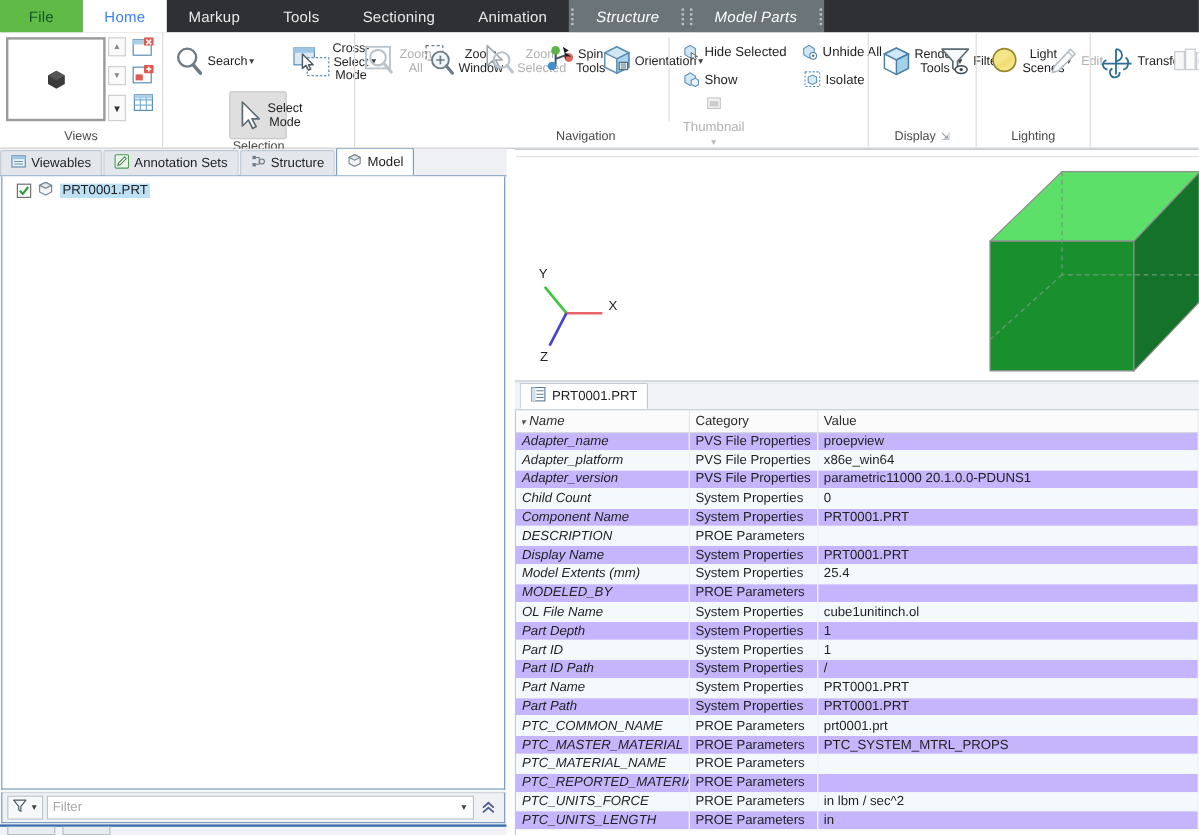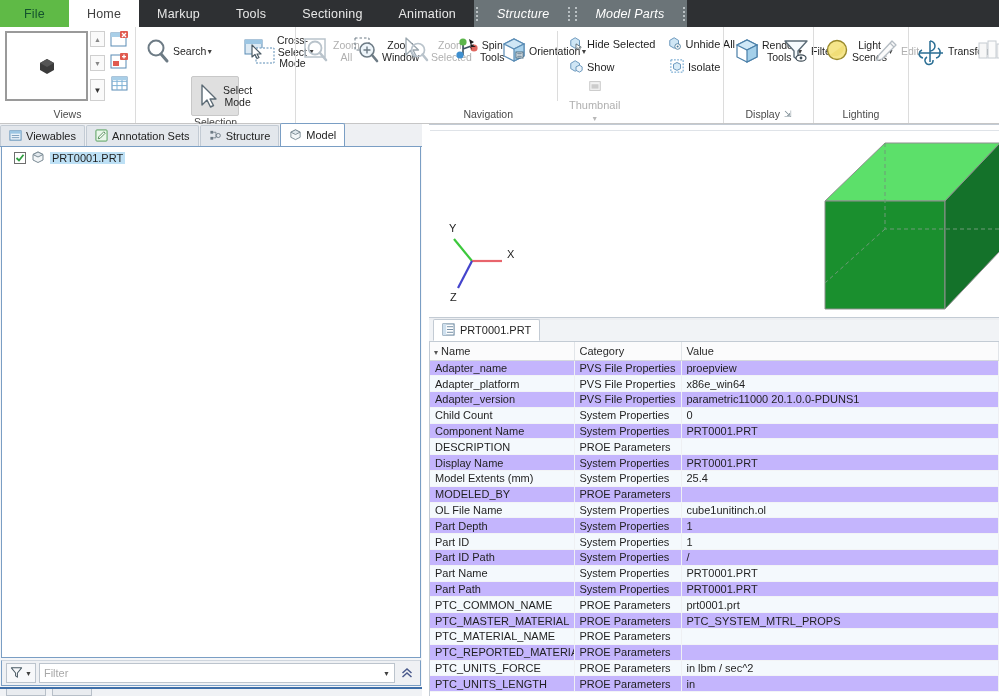--- a/index.html
+++ b/index.html
@@ -21,21 +21,21 @@
     background: #2e3033;
     display: flex; align-items: stretch;
   }
   .tab {
     display: flex; align-items: center; justify-content: center;
     padding: 0 18px; height: 27px;
     color: #e8e8e8; font-size: 12.5px; letter-spacing: .2px;
     cursor: default; white-space: nowrap;
   }
   .tab.file { background: #5fba46; color: #14532d; font-weight: normal; padding: 0 24px; }
-  .tab.active { background: #ffffff; color: #404040; }
+  .tab.active { background: #ffffff; color: #3b82f6; }
   .ctxwrap { display: flex; align-items: stretch; background: #6b7478; }
   .tab.ctx {
     background: #6b7478; color: #ffffff; font-style: italic; font-size: 12.5px;
     padding: 0 16px;
   }
   .ctxdots {
     width: 7px; align-self: stretch; display: flex; flex-direction: column;
     justify-content: center; align-items: center; gap: 2px;
   }
   .ctxdots i { display:block; width: 2px; height: 2px; background: #b9c0c3; }
@@ -170,21 +170,21 @@
   }
   table.props th.c0 { padding-left: 4px; }
   table.props td {
     font-size: 11px; color: #1f1f1f; padding: 0 5px; height: 15.8px;
     border-right: 1px solid #eef0f3; border-bottom: 1px solid #f2f4f6;
     overflow: hidden; white-space: nowrap; text-overflow: clip;
   }
   table.props tr.alt td { background: #f4f9fd; }
   table.props tr.odd td { background: #c4b5fd; }
   .tblwrap { position: absolute; left: 0; top: 22px; right: 0; bottom: 0; overflow: hidden; border-left: 1px solid #c3cbd4; }
-  .colN { width: 144px; }
+  .colN { width: 144px; font-style: italic; }
   .colC { width: 107px; }
   .colV { width: auto; }
 </style>
 </head>
 <body>
 
 <div id="app">
 
   <div class="tabstrip">
     <div class="tab file">

